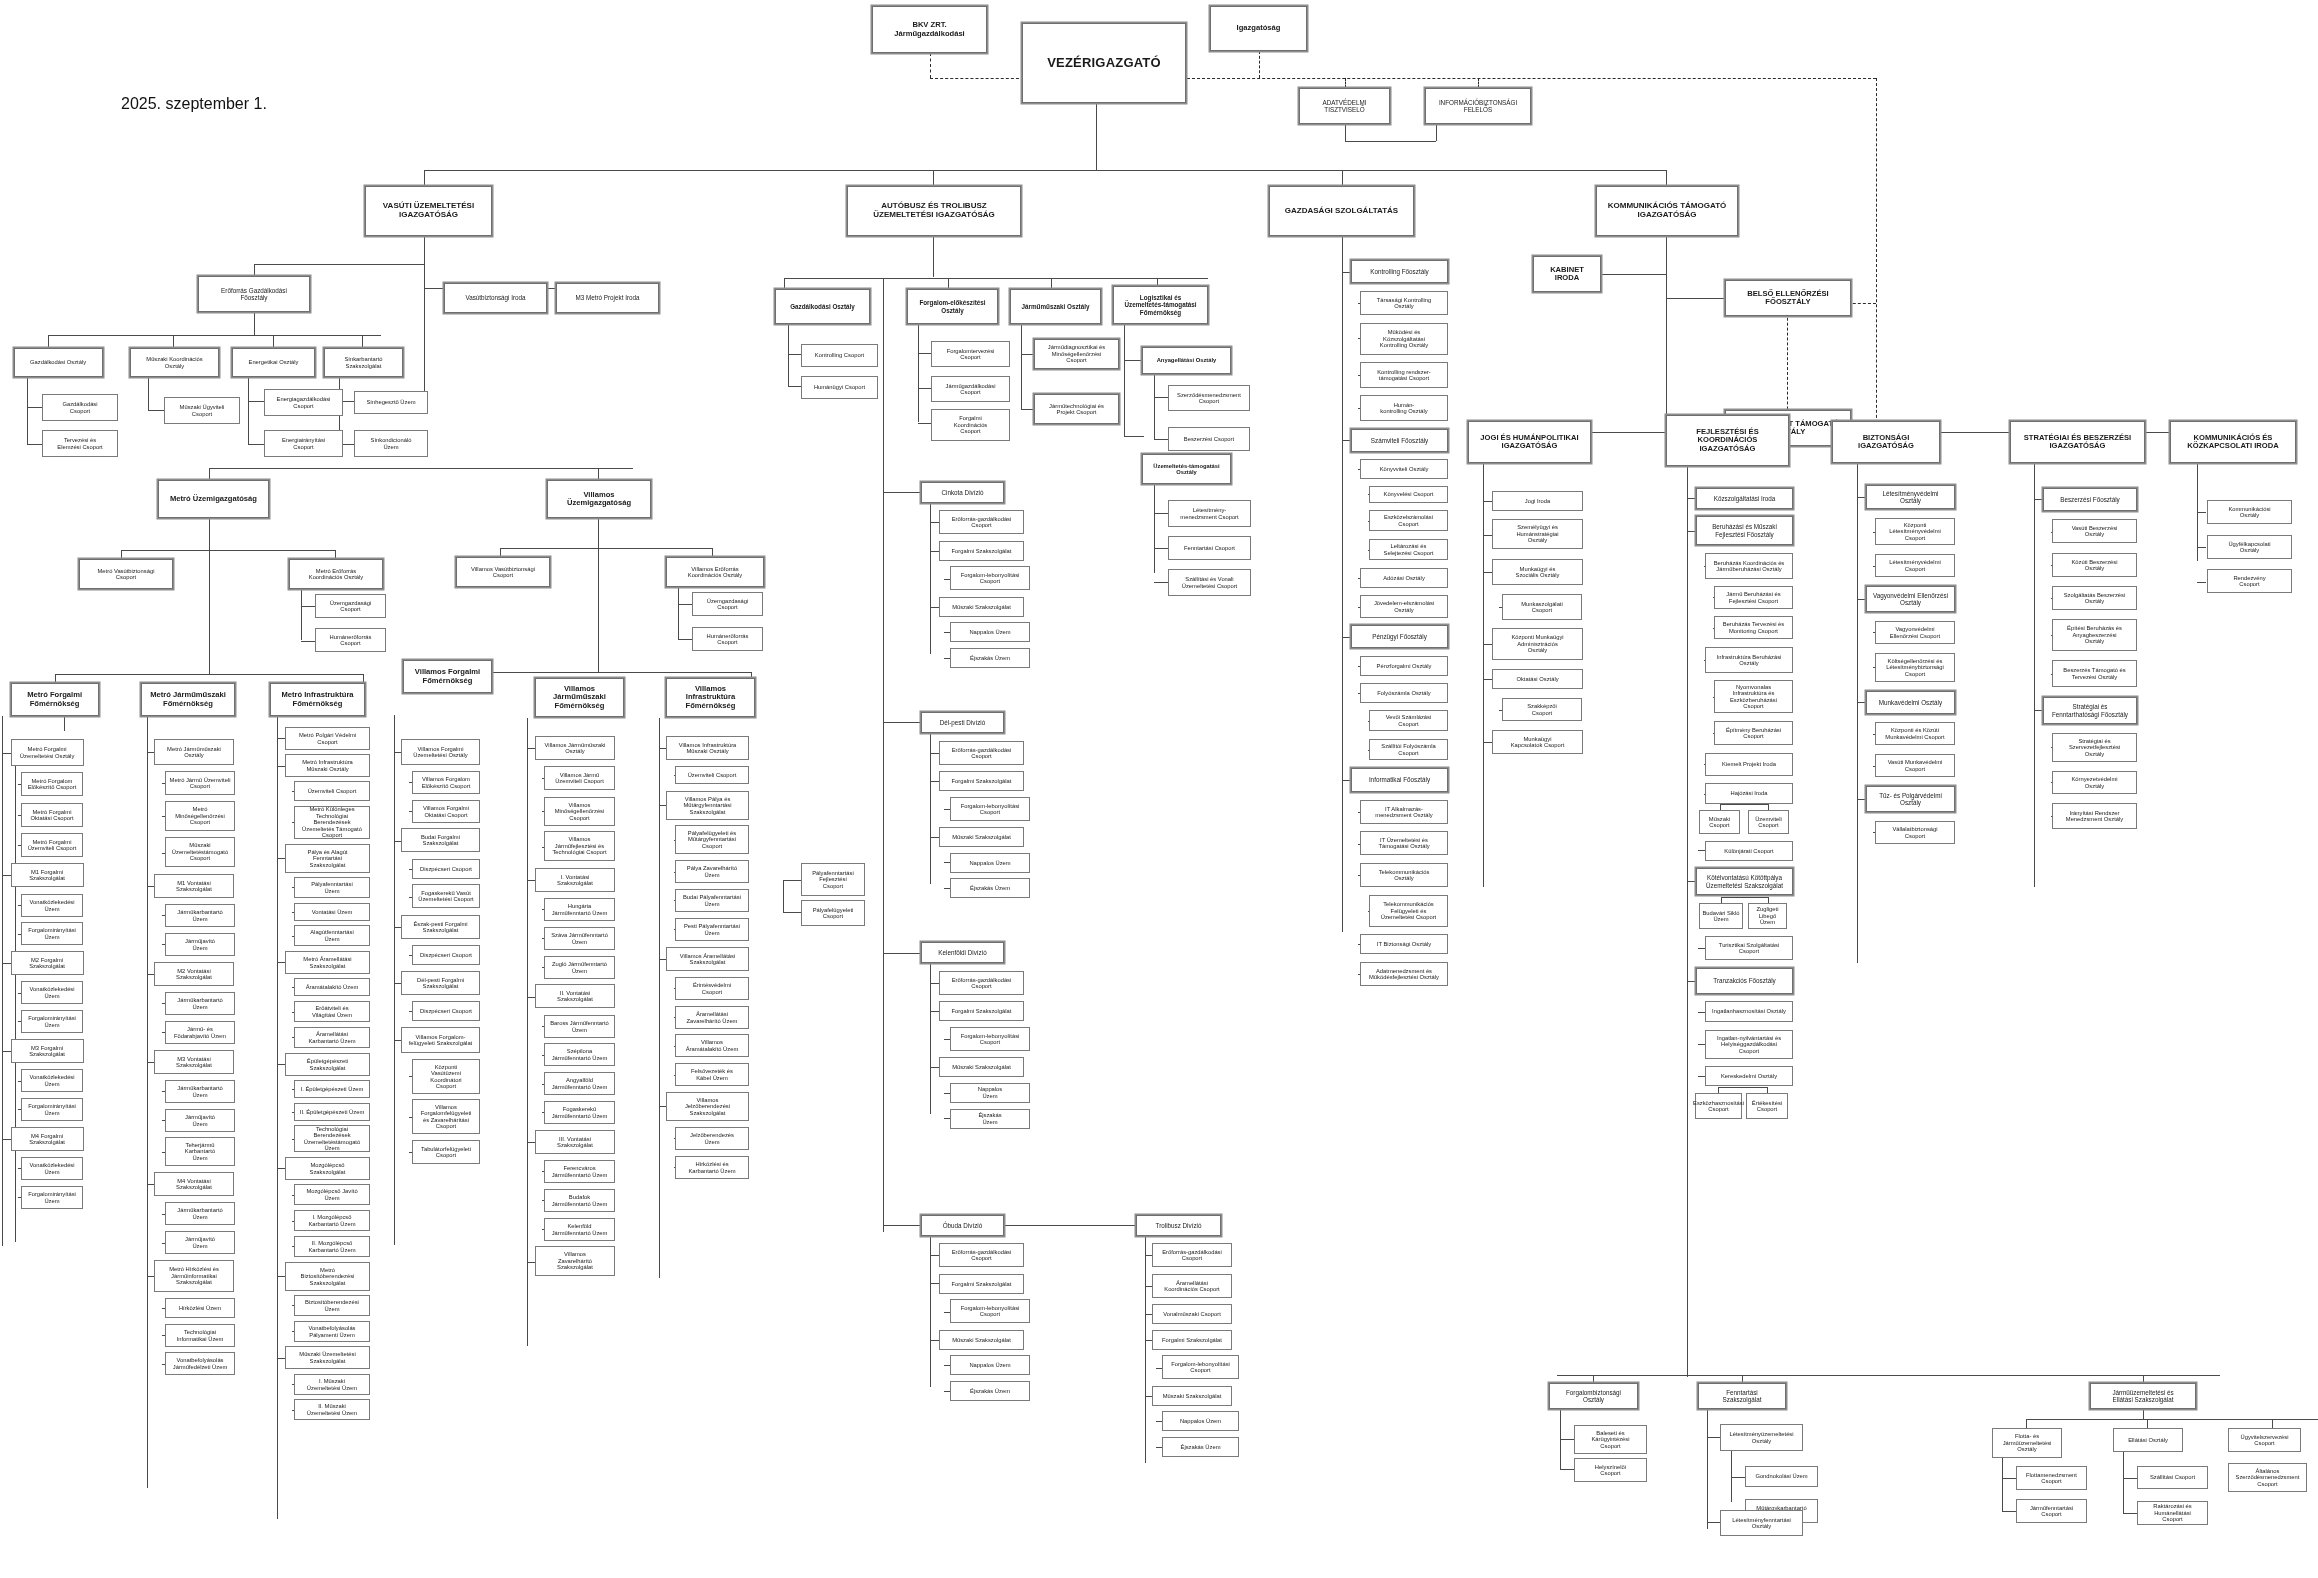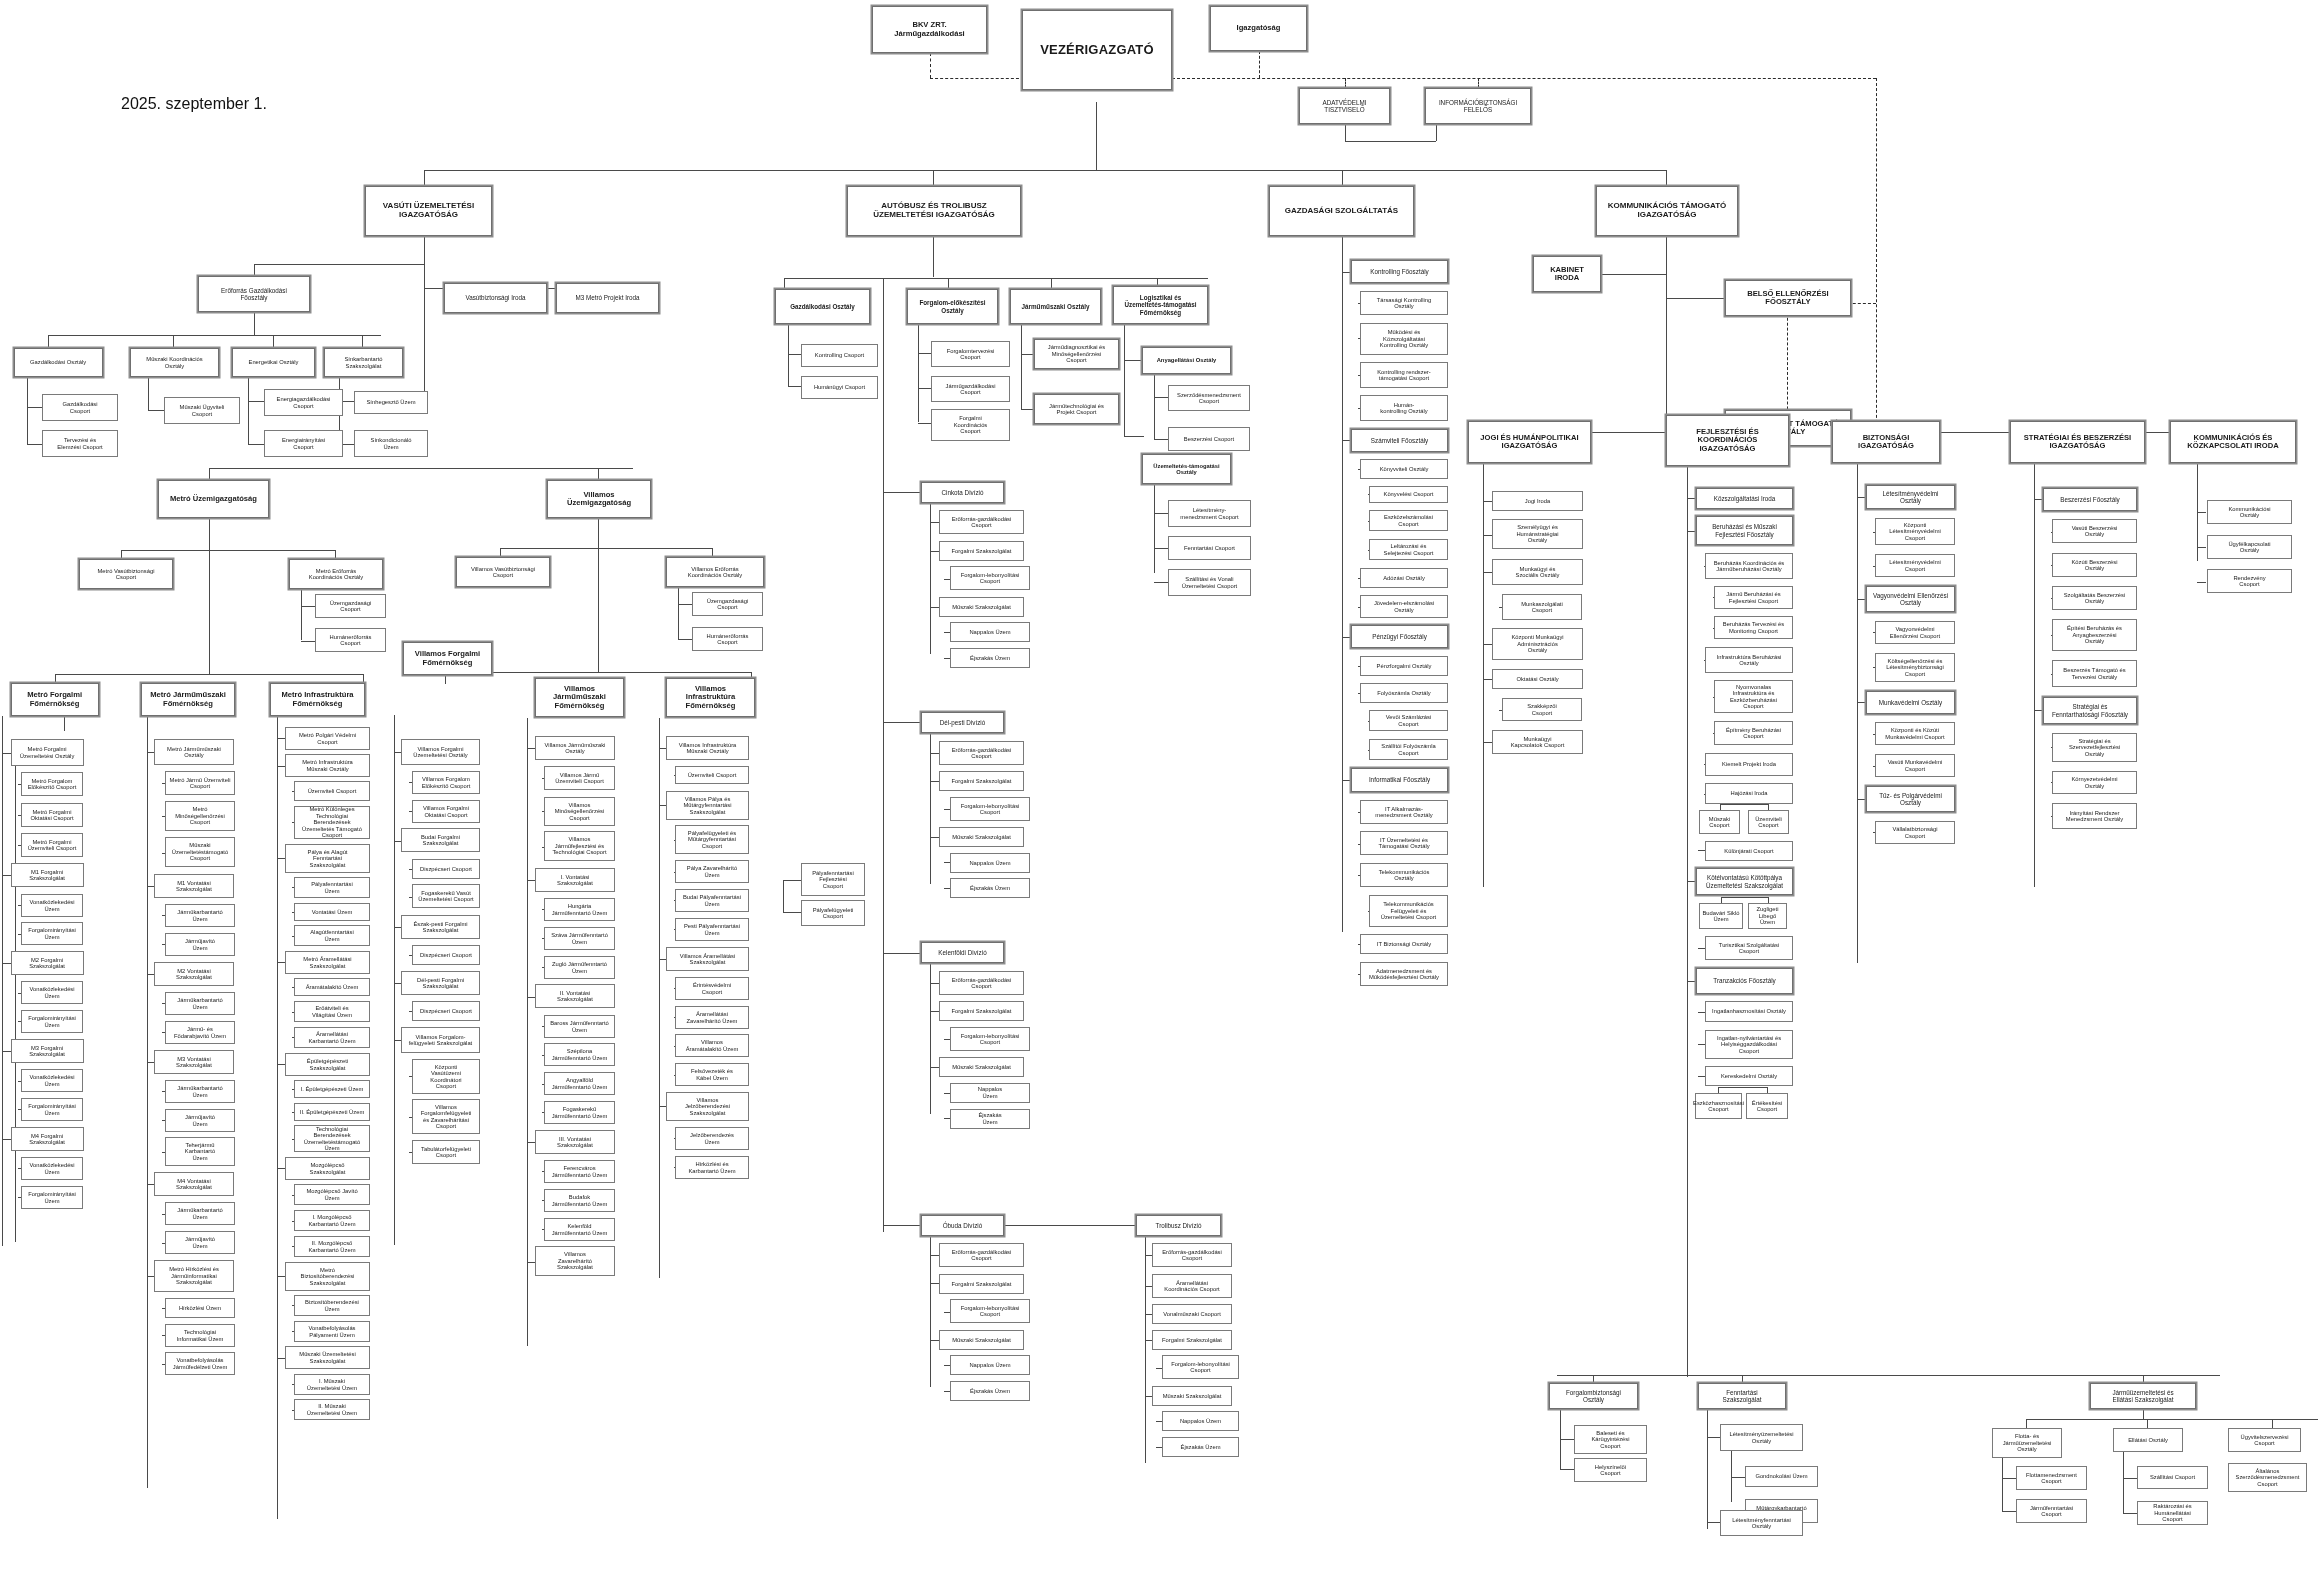--- a/index.html
+++ b/index.html
@@ -40,21 +40,21 @@
 </style>
 </head>
 <body>
 
 <div id="canvas">
 
   <div id="datestamp" style="left:121px;top:95px;">2025. szeptember 1.</div>
 
   <div class="box dbl lvl2" style="left: 872px; top: 6px; width: 115px; height: 47px; white-space: pre-line;">BKV ZRT.
 Járműgazdálkodási</div>
-  <div class="box dbl lvl0" style="left:1022px;top:10px;width:150px;height:80px;">VEZÉRIGAZGATÓ</div>
+  <div class="box dbl lvl0" style="left:1022px;top:23px;width:164px;height:80px;">VEZÉRIGAZGATÓ</div>
   <div class="box dbl lvl2" style="left:1210px;top:6px;width:97px;height:45px;">Igazgatóság</div>
   <div class="box dbl tiny" style="left: 1299px; top: 88px; width: 91px; height: 36px; white-space: pre-line;">ADATVÉDELMI
 TISZTVISELŐ</div>
   <div class="box dbl tiny" style="left: 1425px; top: 88px; width: 106px; height: 36px; white-space: pre-line;">INFORMÁCIÓBIZTONSÁGI
 FELELŐS</div>
 
   <div class="dash-v" style="left:930px;top:53px;height:25px;"></div>
   <div class="dash-h" style="left:930px;top:78px;width:94px;"></div>
   <div class="dash-h" style="left:1172px;top:78px;width:704px;"></div>
   <div class="dash-v" style="left:1259px;top:51px;height:26.5px;"></div>
@@ -234,21 +234,21 @@
   <div class="box xtiny" style="left: 692px; top: 592px; width: 71px; height: 24px; white-space: pre-line;">Üzemgazdasági
 Csoport</div>
   <div class="box xtiny" style="left: 692px; top: 627px; width: 71px; height: 24px; white-space: pre-line;">Humánerőforrás
 Csoport</div>
 
   <div class="ln h" style="left:445px;top:672px;width:306px;"></div>
   <div class="ln v" style="left:445px;top:672px;height:12px;"></div>
   <div class="ln v" style="left:598px;top:654px;height:18px;"></div>
   <div class="ln v" style="left:751px;top:672px;height:12px;"></div>
 
-  <div class="box dbl lvl2" style="left: 403px; top: 642px; width: 89px; height: 33px; white-space: pre-line;">Villamos Forgalmi
+  <div class="box dbl lvl2" style="left: 403px; top: 660px; width: 89px; height: 33px; white-space: pre-line;">Villamos Forgalmi
 Főmérnökség</div>
   <div class="box dbl lvl2" style="left: 535px; top: 678px; width: 89px; height: 39px; white-space: pre-line;">Villamos
 Járműműszaki
 Főmérnökség</div>
   <div class="box dbl lvl2" style="left: 666px; top: 678px; width: 89px; height: 39px; white-space: pre-line;">Villamos
 Infrastruktúra
 Főmérnökség</div>
 
   <div class="ln v" style="left:394px;top:715px;height:530px;"></div>
   <div id="tramForgalmi"></div>

